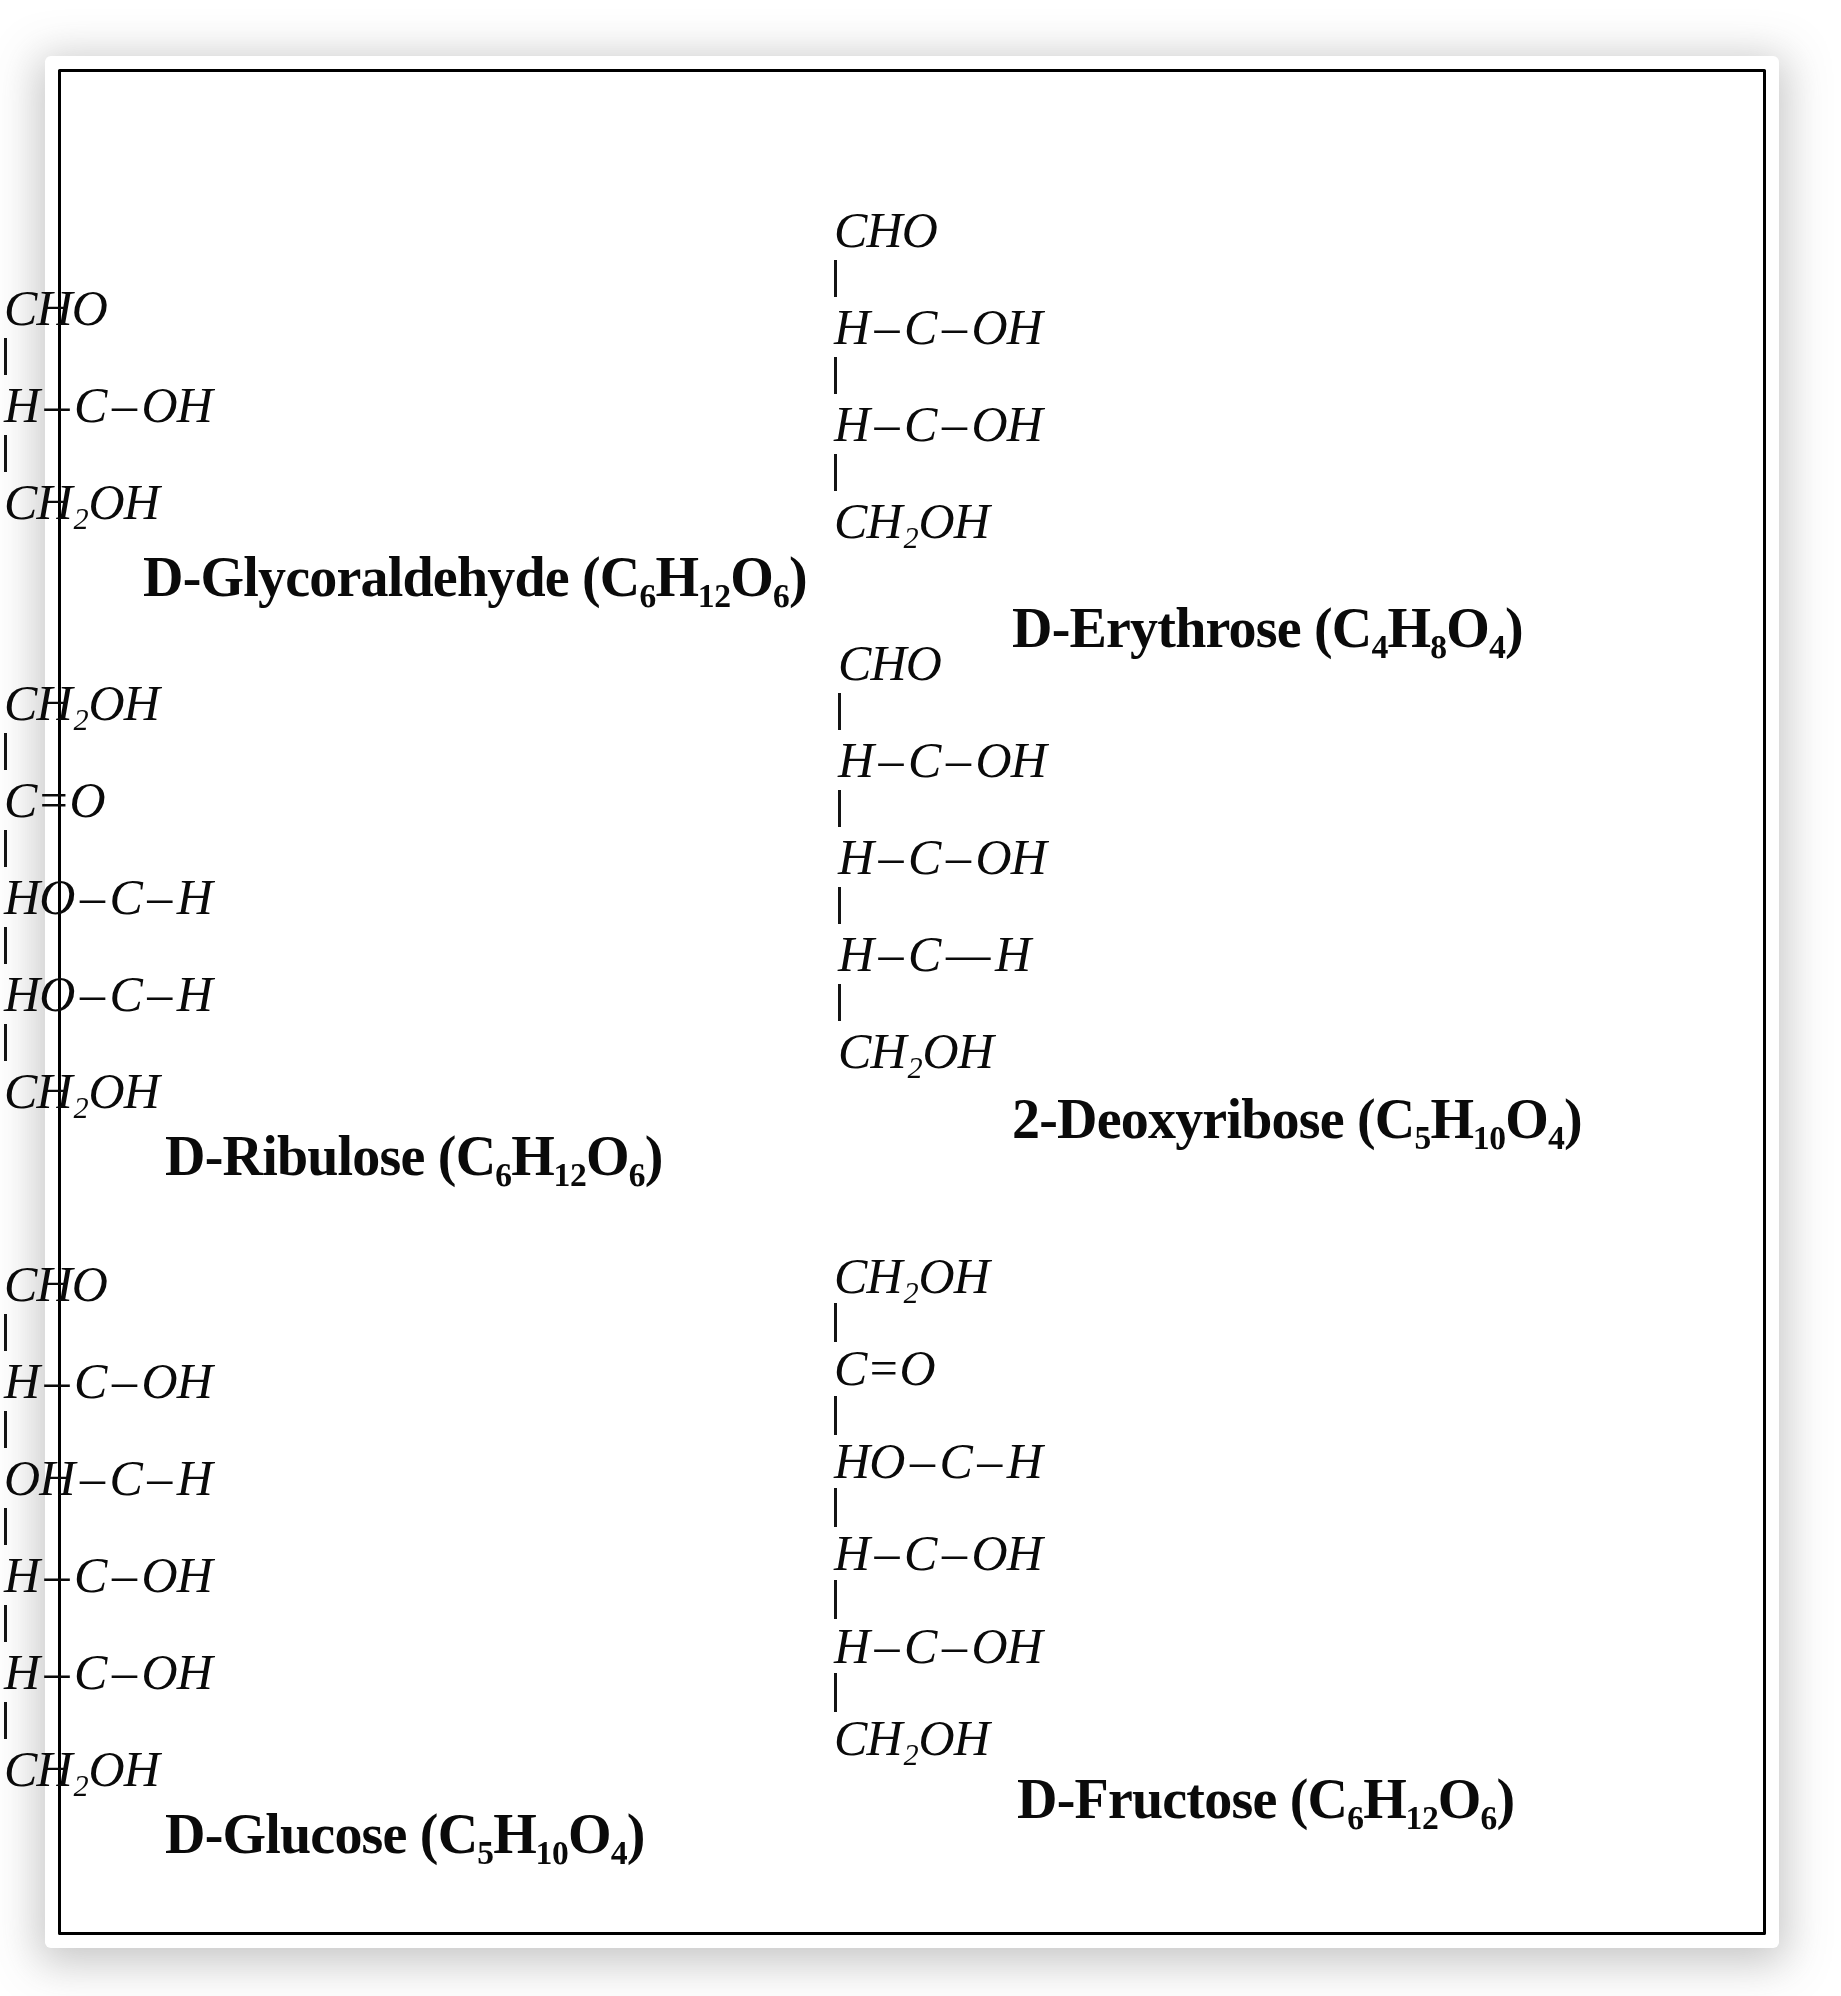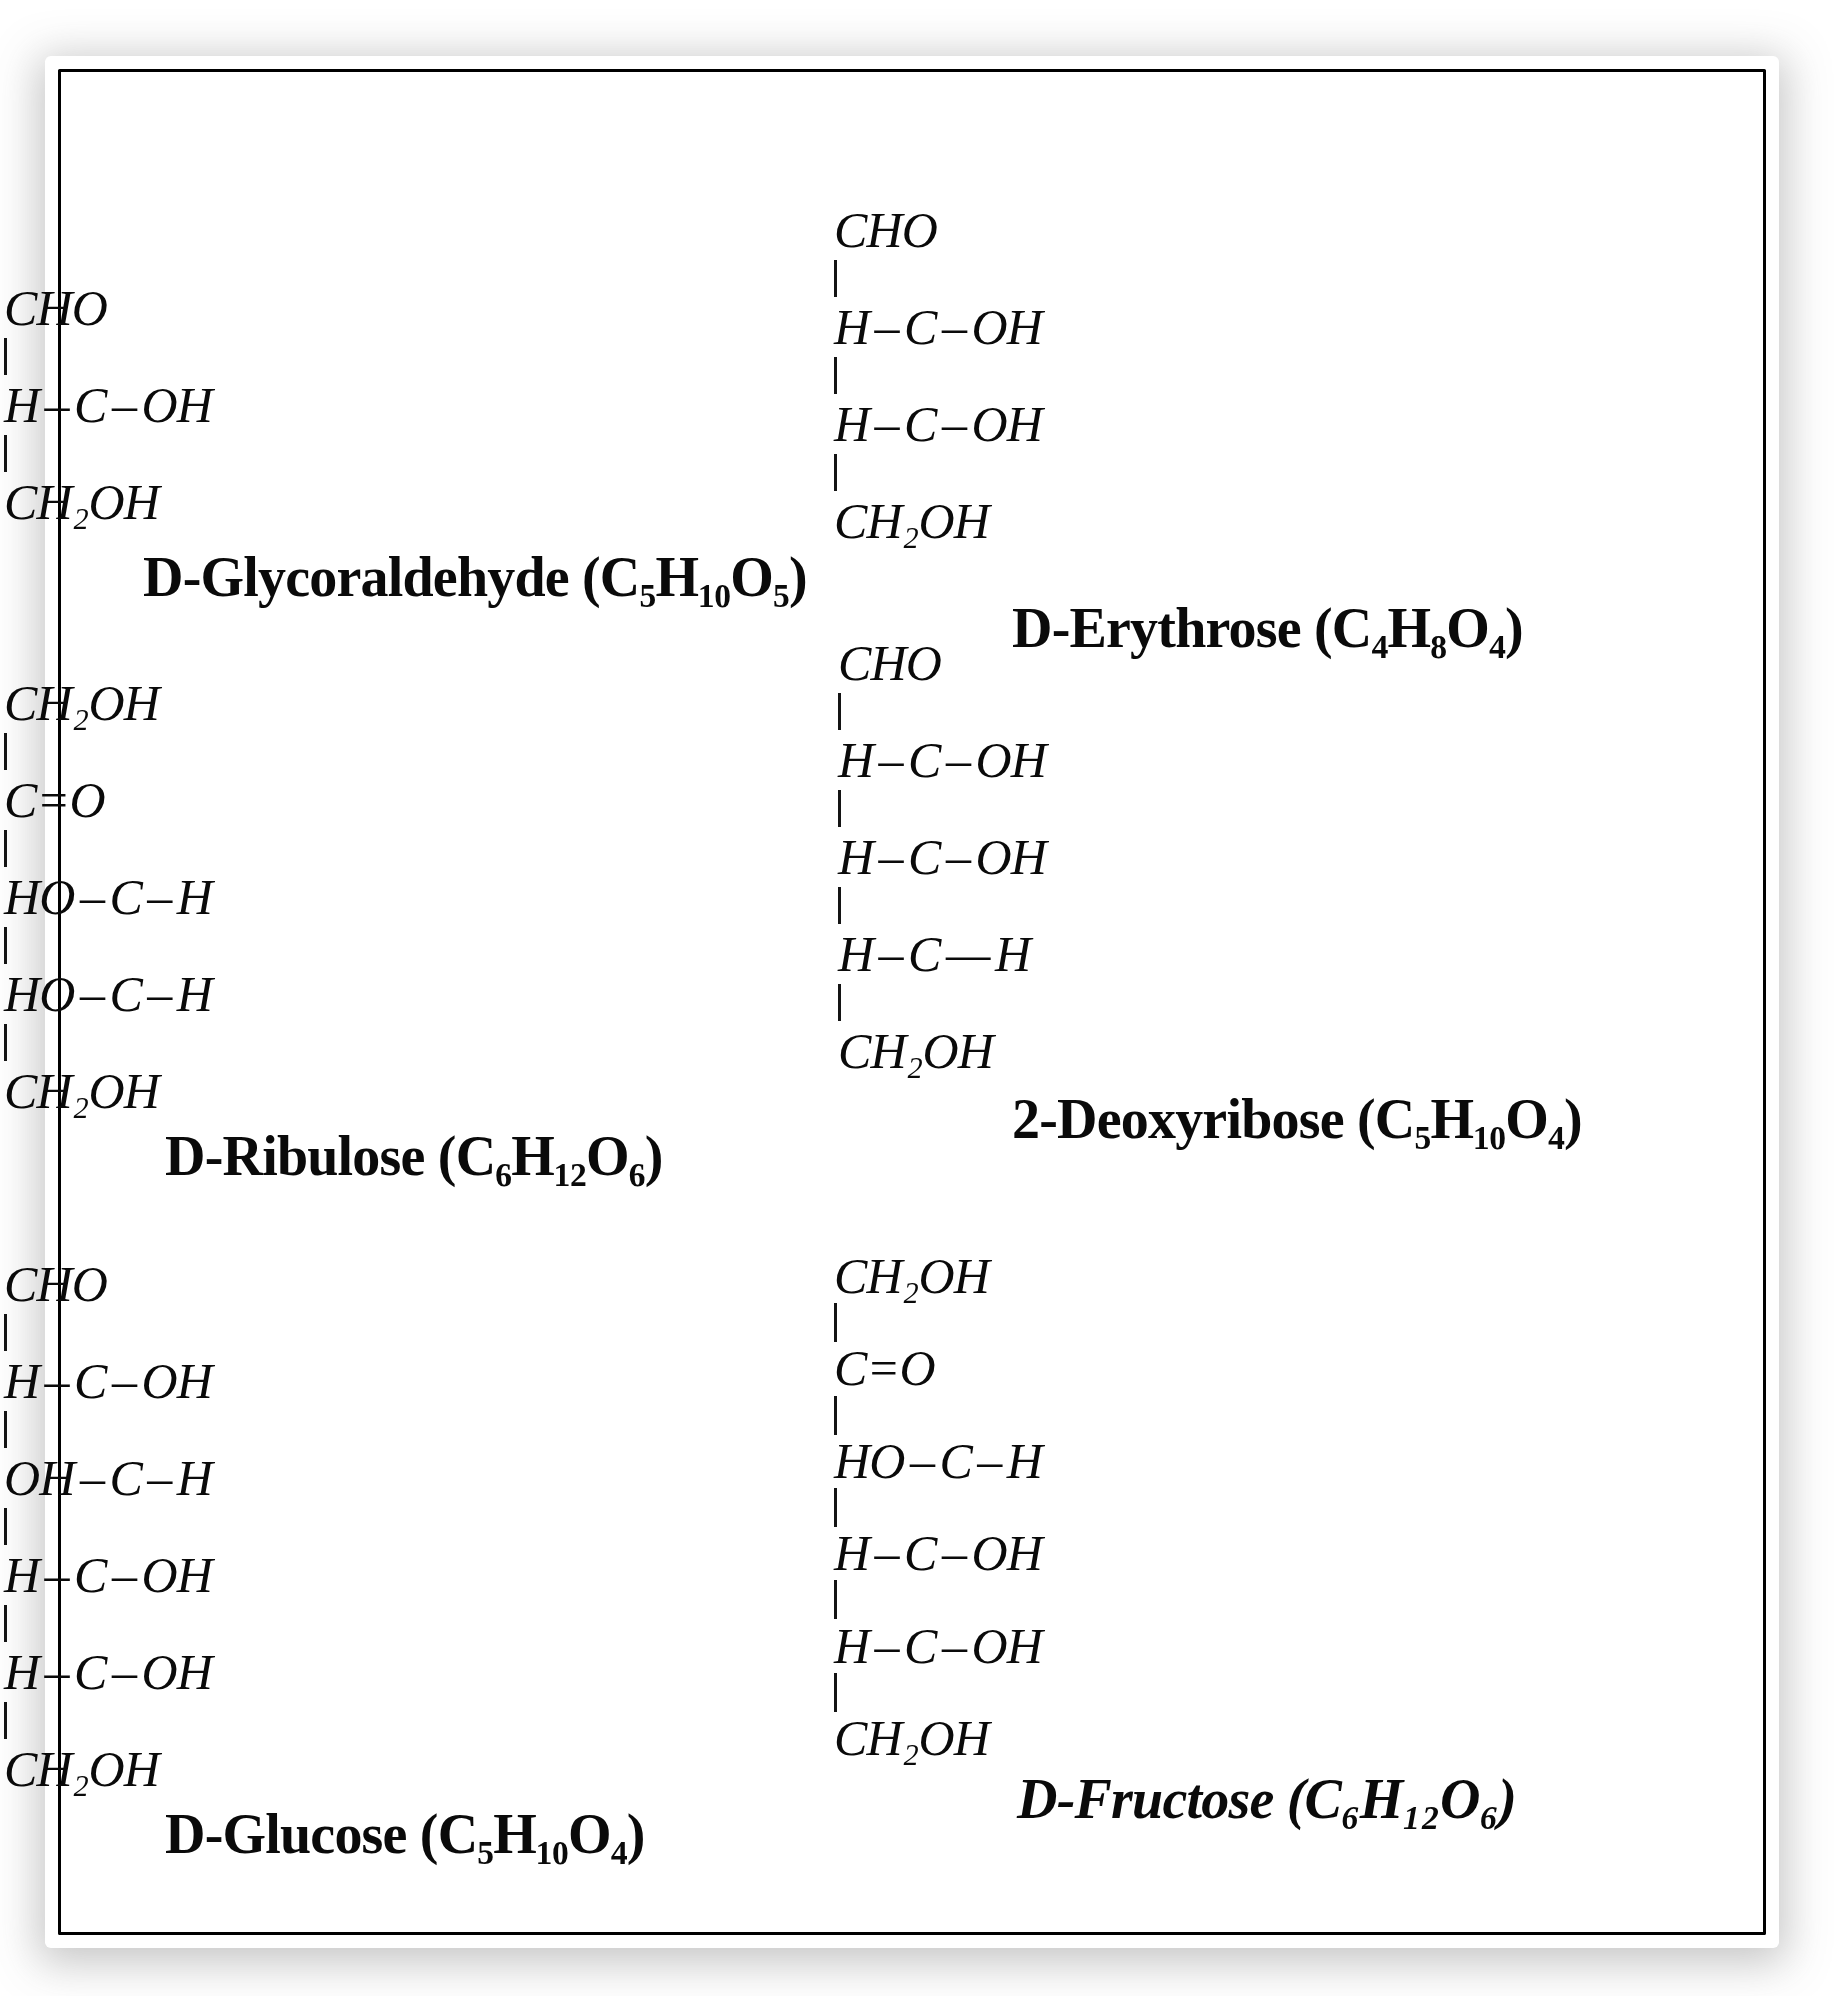--- a/index.html
+++ b/index.html
@@ -68,35 +68,35 @@
   #m-deoxyribose    { left: 838px; top: 637px;  width: 564px; }
   #m-glucose        { left: 4px;    top: 1258px; width: 564px; }
   #m-fructose       { left: 834px; top: 1253px; width: 564px; }
 
   
   #l-glyceraldehyde { left: 143px;  top: 545px;  }
   #l-erythrose      { left: 1012px; top: 580px; margin-top: 16px;  }
   #l-ribulose       { left: 165px;  top: 1124px; }
   #l-deoxyribose    { left: 1012px; top: 1087px; }
   #l-glucose        { left: 165px;  top: 1802px; }
-  #l-fructose       { left: 1017px; top: 1767px; font-style: italic; }
+  #l-fructose       { left: 1017px; top: 1767px; }
 </style>
 </head>
 <body>
 
 <div class="frame"></div>
 
 <div class="molecule" id="m-glyceraldehyde">
   <span class="row">CHO</span>
   <div class="bond"></div>
   <span class="row">H – C – OH</span>
   <div class="bond"></div>
   <span class="row">CH₂OH</span>
 </div>
-<div class="mol-label" id="l-glyceraldehyde">D-Glycoraldehyde (C₅H₁₀O₅)</div>
+<div class="mol-label" id="l-glyceraldehyde">D-Glycoraldehyde (C₆H₁₂O₆)</div>
 
 <div class="molecule" id="m-erythrose">
   <span class="row">CHO</span>
   <div class="bond"></div>
   <span class="row">H – C – OH</span>
   <div class="bond"></div>
   <span class="row">H – C – OH</span>
   <div class="bond"></div>
   <span class="row">CH₂OH</span>
 </div>

